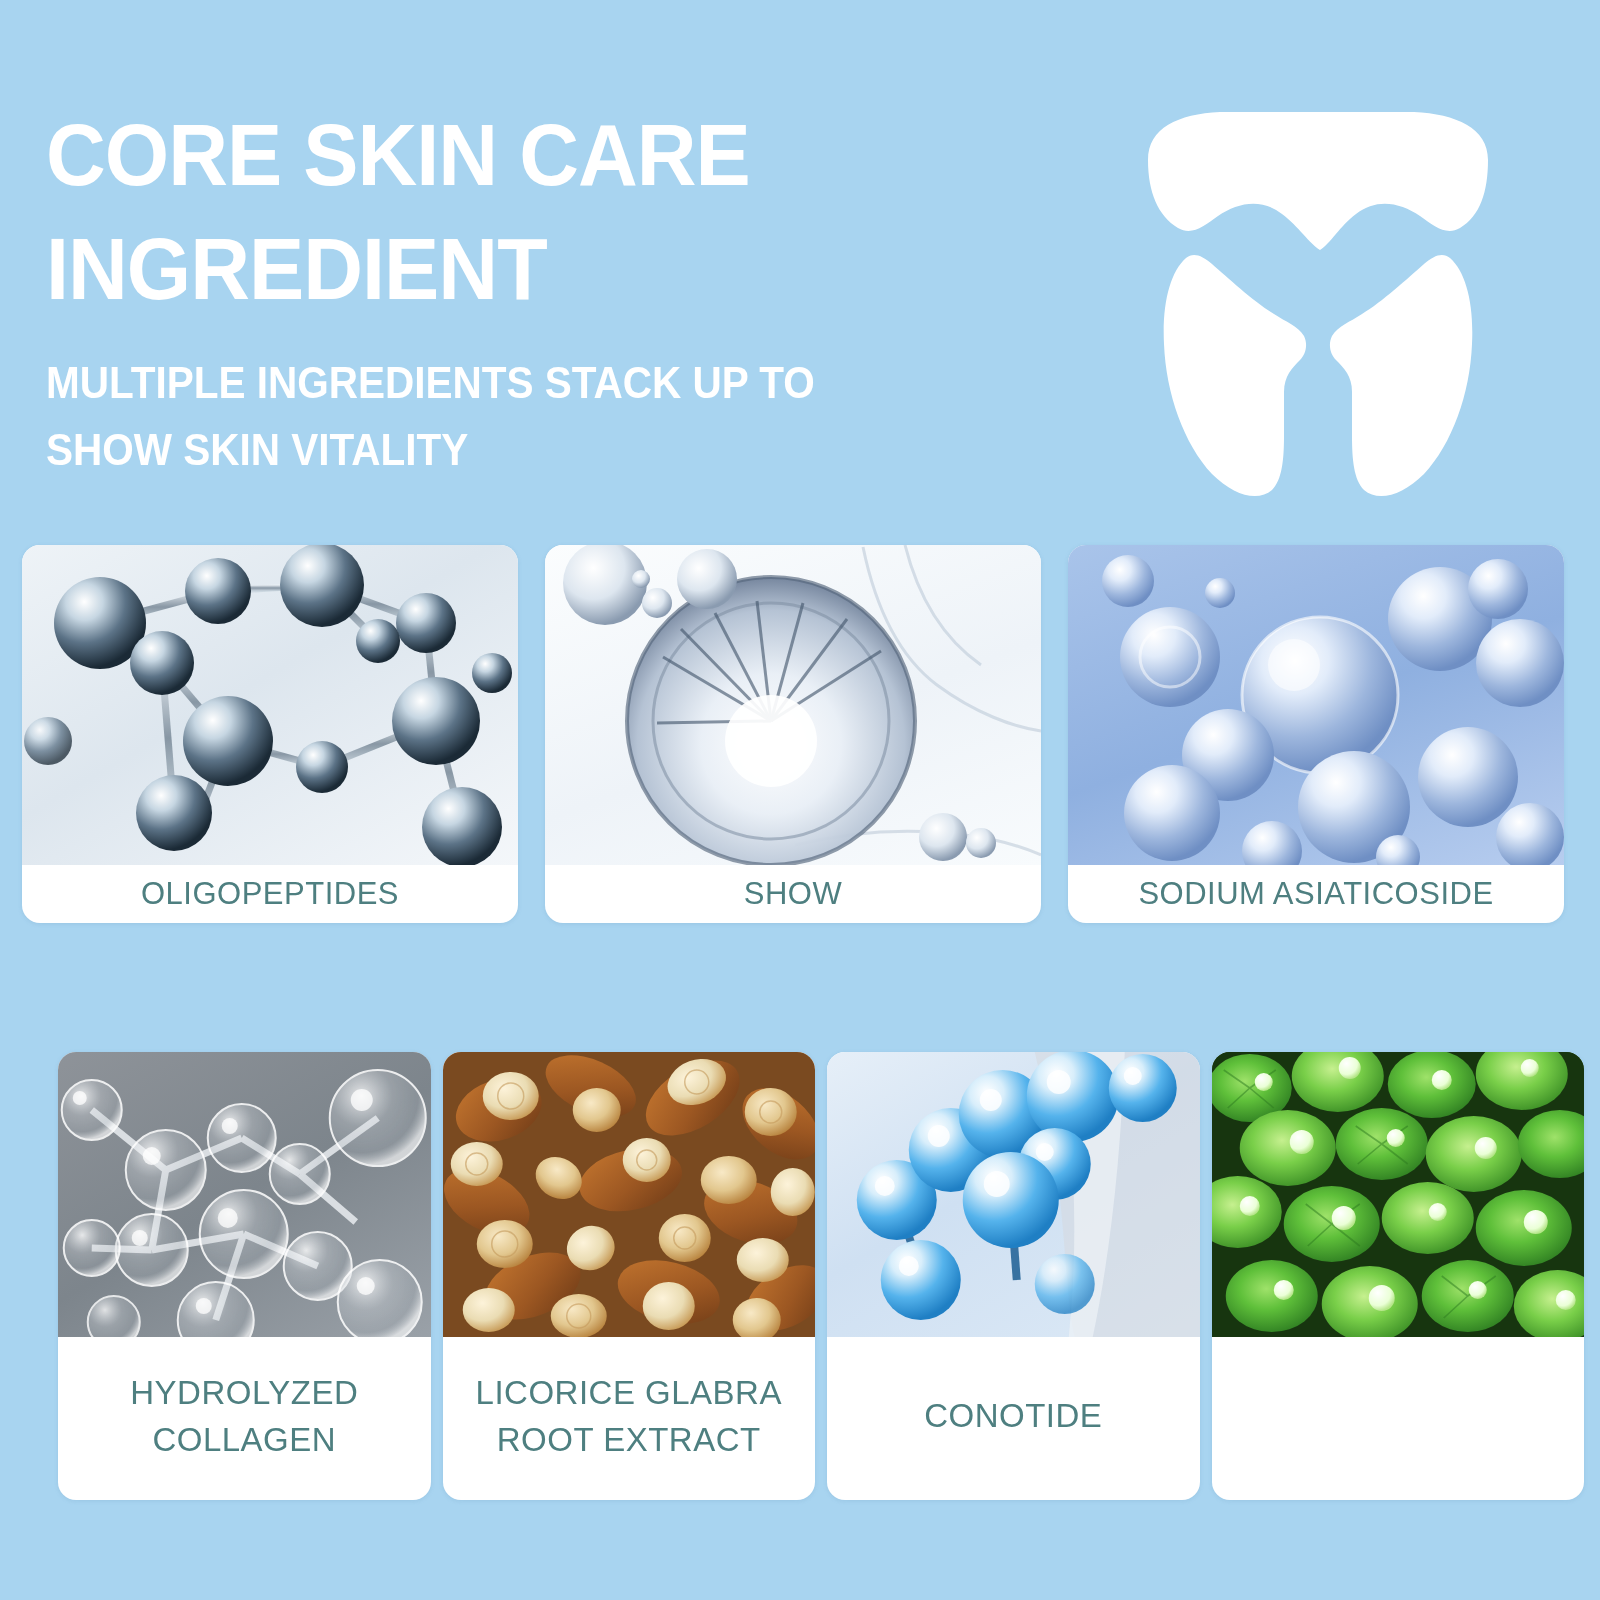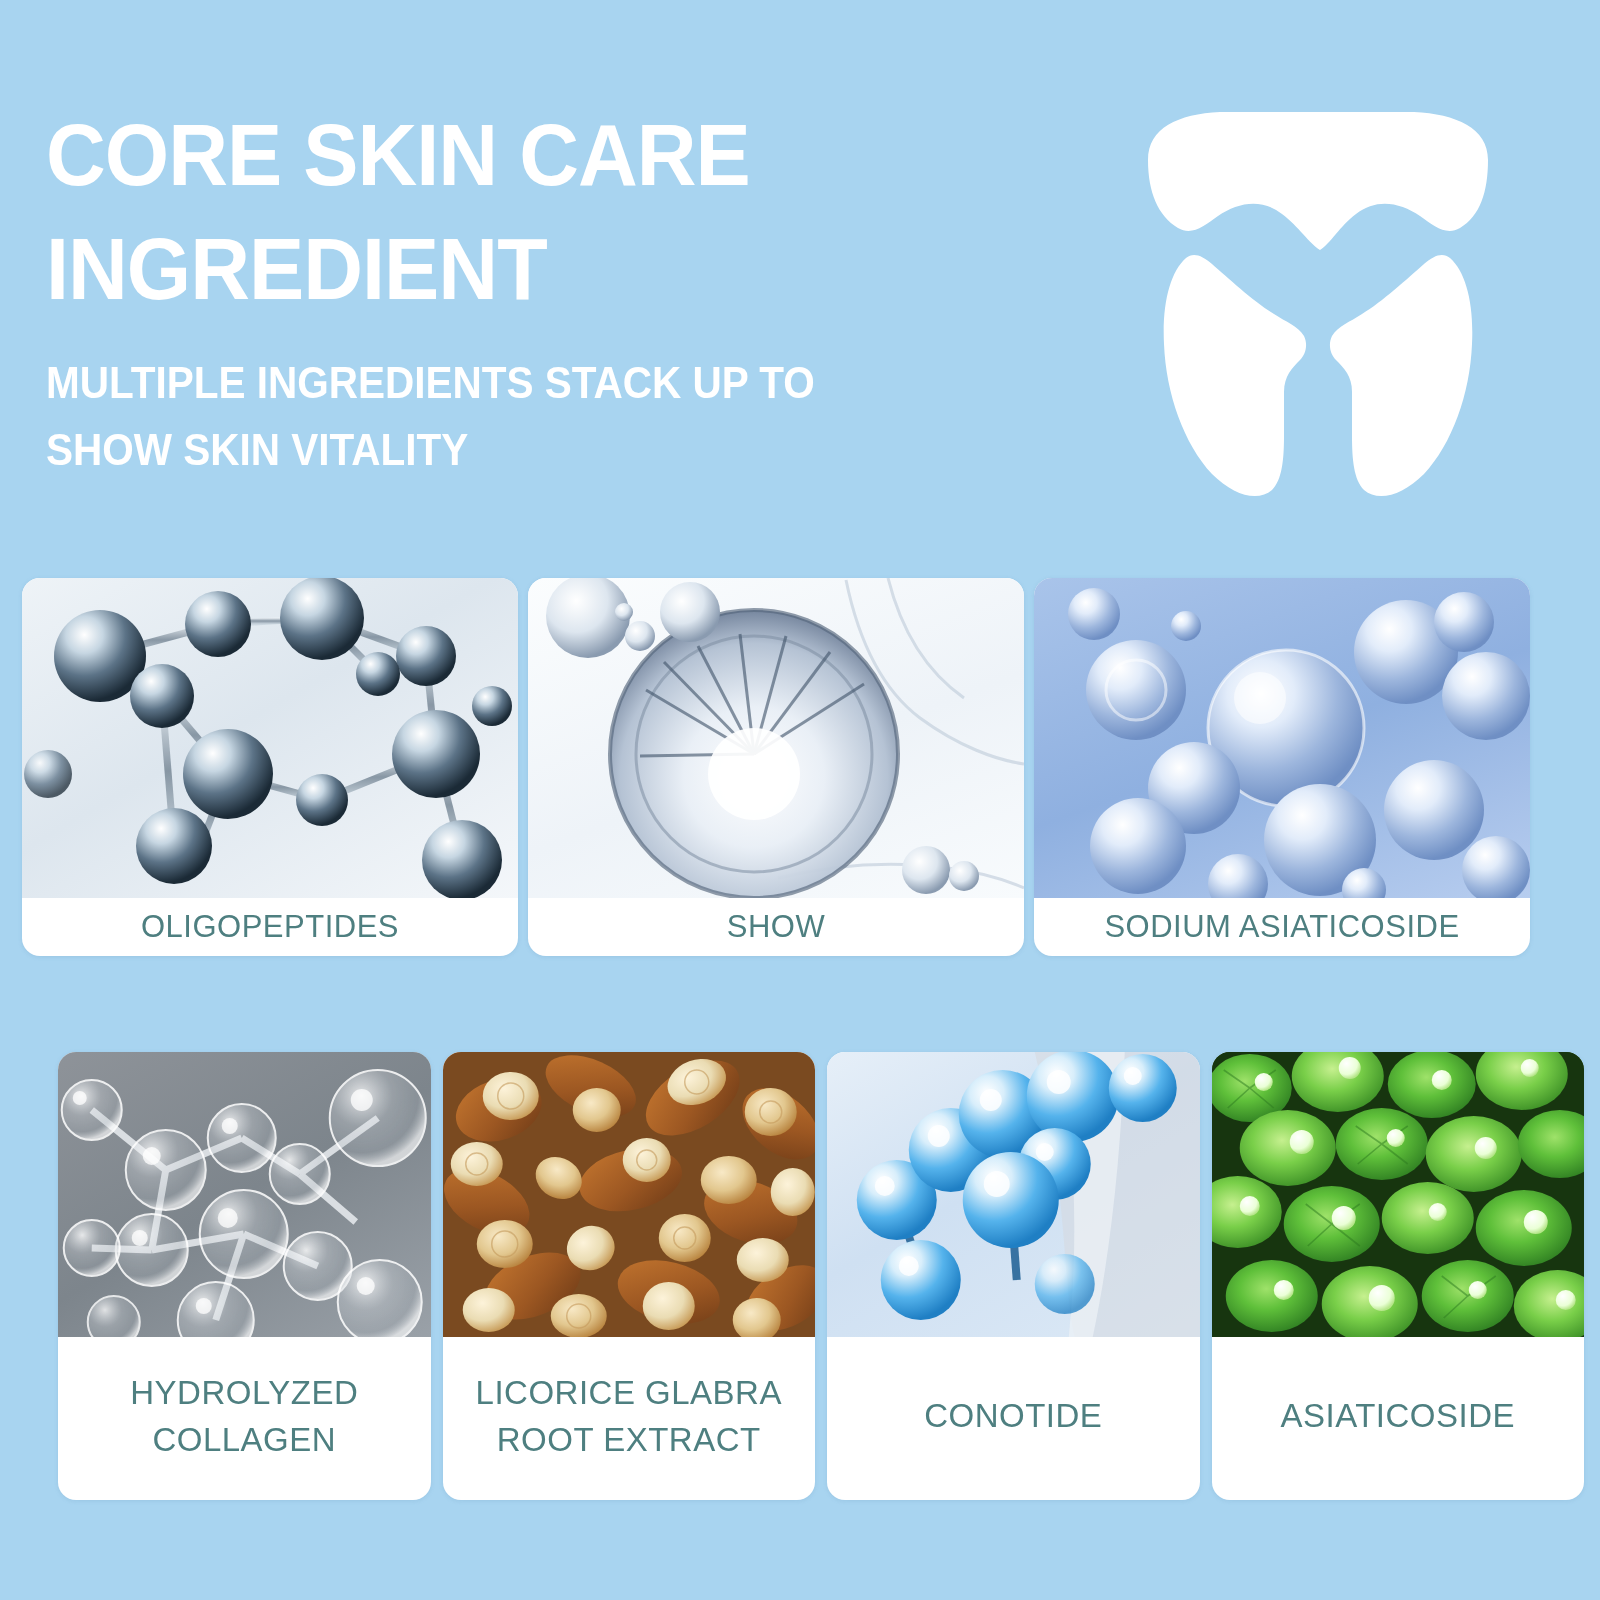--- a/index.html
+++ b/index.html
@@ -37,21 +37,21 @@
     transform-origin:left top;
     white-space:pre-line;
   }
 
   
   .product-graphic { position:absolute; left:1108px; top:92px; width:420px; height:420px; }
   .product-graphic svg { width:100%; height:100%; display:block; }
 
   
   .row { position:absolute; display:flex; }
-  .row-1 { left:22px; top:578px; width:1562px; gap:10px; }
+  .row-1 { left:22px; top:545px; width:1562px; gap:27px; }
   .row-2 { left:22px; top:1052px; width:1562px; gap:12px;padding-left:36px; }
 
   .card {
     background:#ffffff;
     border-radius:18px;
     overflow:hidden;
     display:flex;
     flex-direction:column;
     box-shadow:0 1px 4px rgba(90,140,180,0.18);
   }
@@ -502,16 +502,15 @@
               <circle cx="228" cy="160" r="9"></circle>
             <circle cx="326" cy="170" r="12"></circle> 
               <circle cx="74" cy="238" r="10"></circle>
             <circle cx="172" cy="246" r="13"></circle> 
               <circle cx="268" cy="238" r="9"></circle>
             <circle cx="356" cy="248" r="10"></circle>
           </g>
         </svg>
       </div>
     </div>
-    <div class="card-label">ASIATICOSIDE</div>
   </div>
 
 </div>
 
 </body></html>

